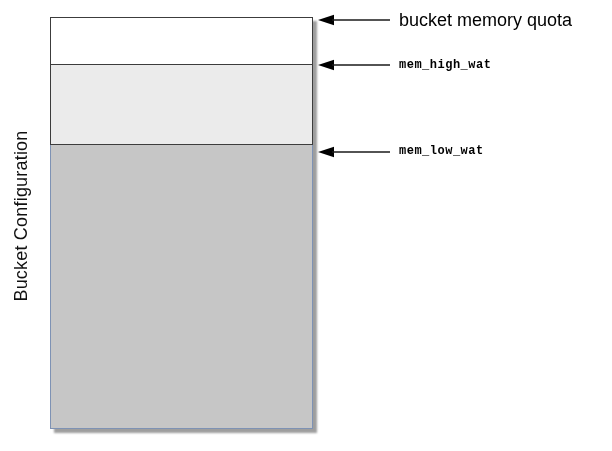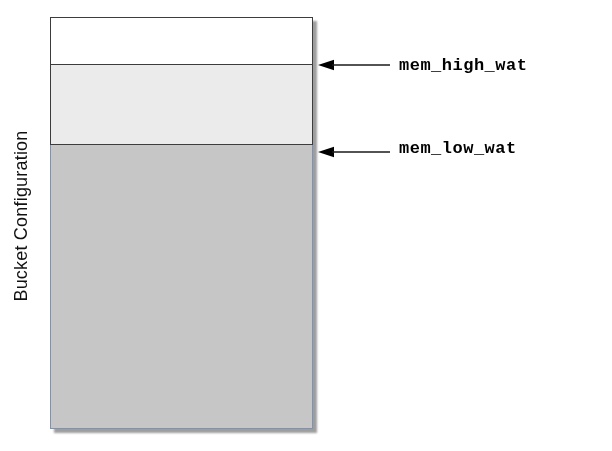--- a/index.html
+++ b/index.html
@@ -79,41 +79,48 @@
   .ann-label {
     margin-left: 9px;
     white-space: nowrap;
   }
   .ann-label.sans {
     font-family: "Liberation Sans", sans-serif;
     font-size: 18px;
   }
   .ann-label.mono {
     font-family: "Liberation Mono", "DejaVu Sans Mono", monospace;
-    font-size: 17px;
+    font-size: 12px;
     font-weight: 700;
     letter-spacing: 0.5px;
   }
   .ann-quota { top: 9px;  }
   .ann-high  { top: 54px; }
   .ann-low   { top: 136px; align-items: flex-end; }
 </style>
 </head>
 <body>
 
 <div class="canvas">
 
   <div class="y-label">Bucket Configuration</div>
 
   <div class="bucket">
     <div class="sec sec-quota"></div>
     <div class="sec sec-high"></div>
     <div class="sec sec-low"></div>
   </div>
 
+  <div class="annotation ann-quota">
+    <svg class="arrow" width="72" height="12" viewBox="0 0 72 12">
+      <polygon points="0,6 16,0.8 16,11.2" fill="#000000"></polygon>
+      <line x1="14" y1="6" x2="72" y2="6" stroke="#1a1a1a" stroke-width="1.5"></line>
+    </svg>
+    <span class="ann-label sans">bucket memory quota</span>
+  </div>
 
   <div class="annotation ann-high">
     <svg class="arrow" width="72" height="12" viewBox="0 0 72 12">
       <polygon points="0,6 16,0.8 16,11.2" fill="#000000"></polygon>
       <line x1="14" y1="6" x2="72" y2="6" stroke="#1a1a1a" stroke-width="1.5"></line>
     </svg>
     <span class="ann-label mono">mem_high_wat</span>
   </div>
 
   <div class="annotation ann-low">

